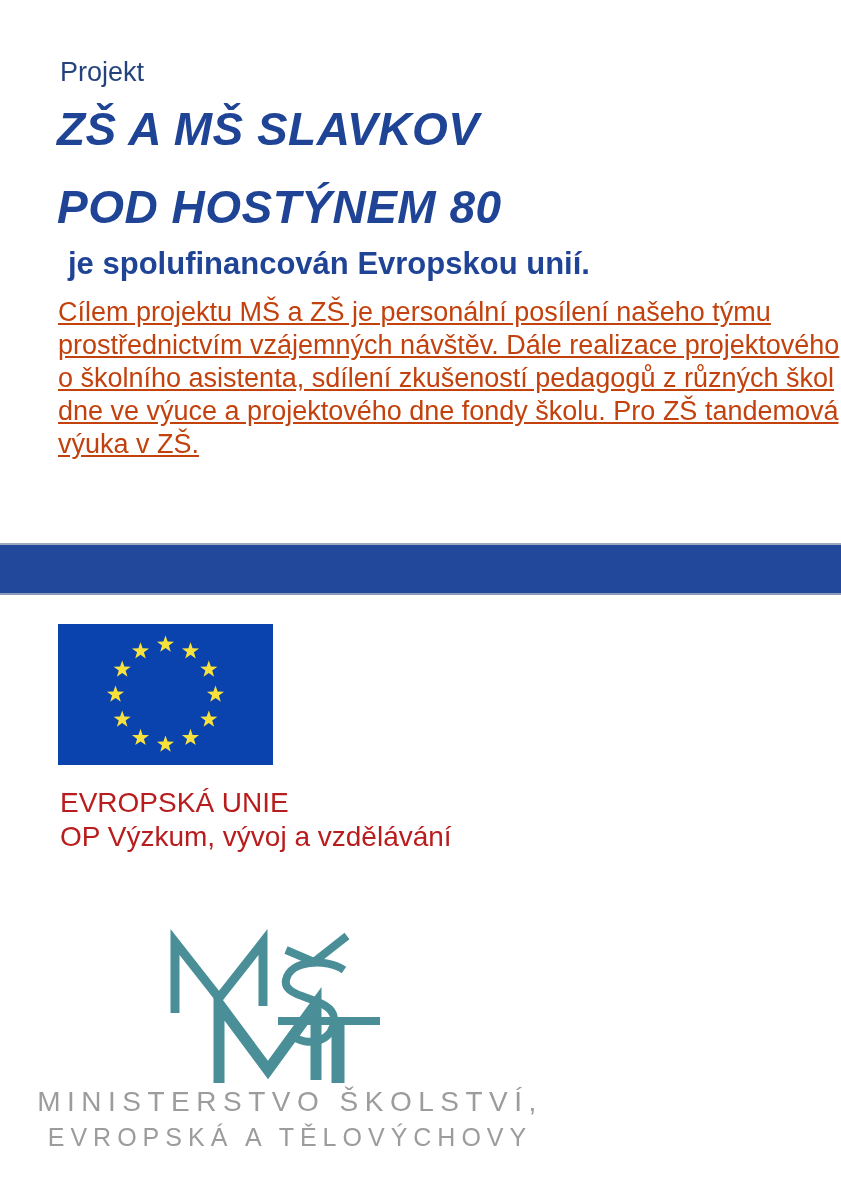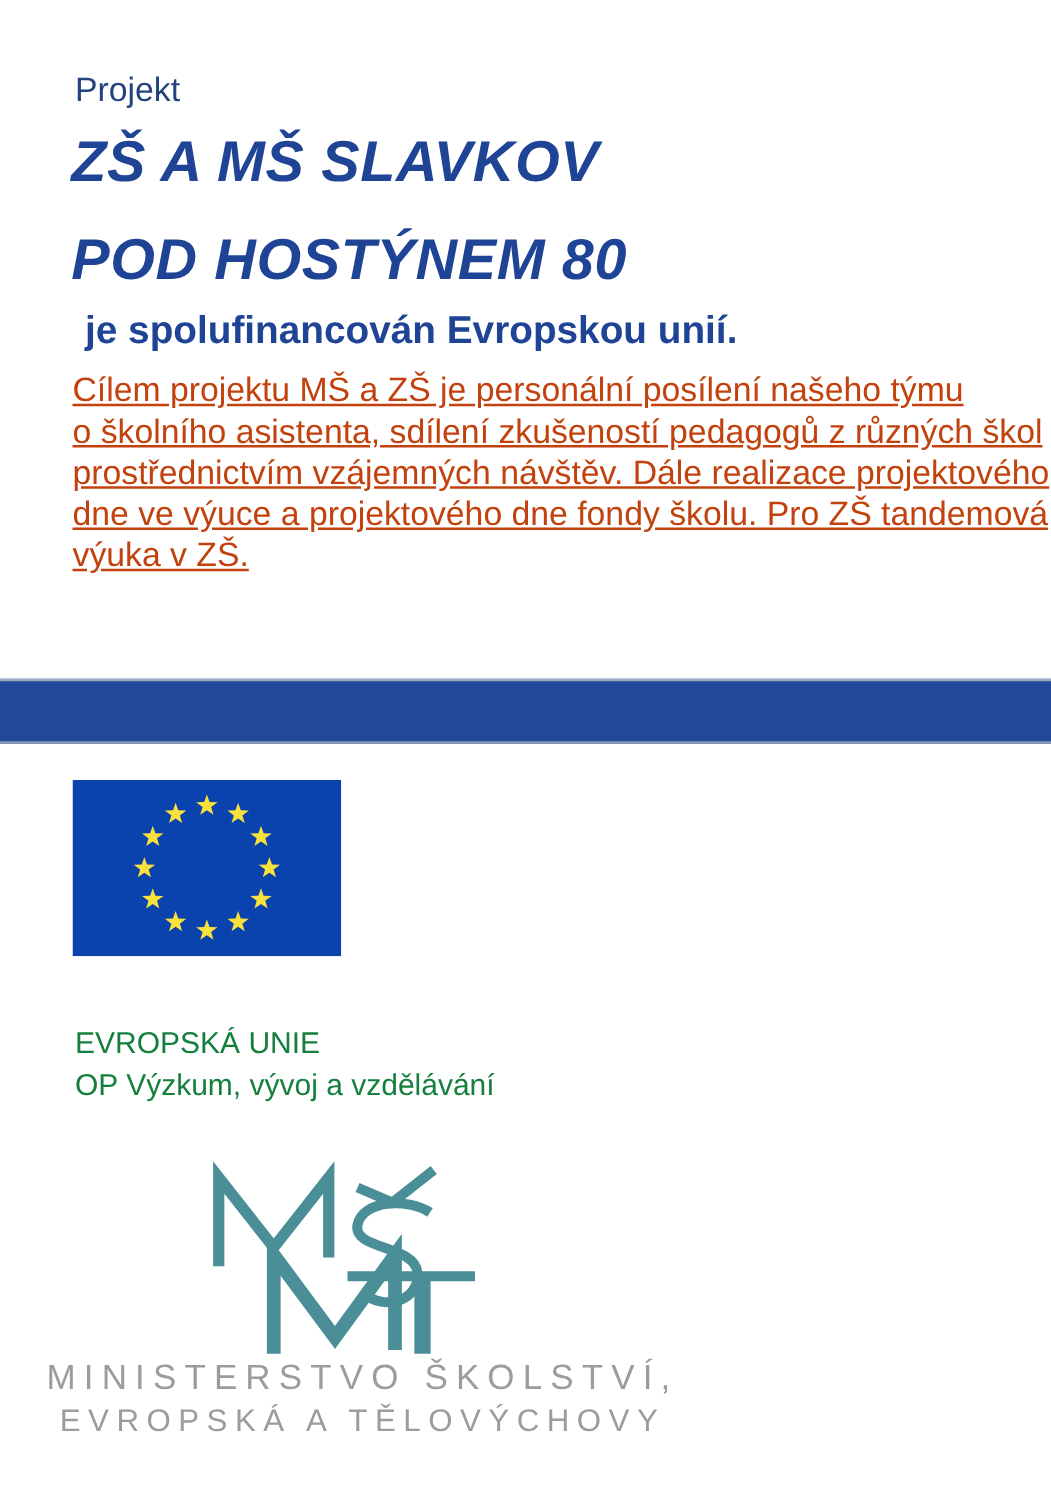--- a/index.html
+++ b/index.html
@@ -63,24 +63,23 @@
   .eu-flag {
     position: absolute;
     left: 58px; top: 624px;
     width: 215px; height: 141px;
     display: block;
   }
 
   .eu-lines {
     position: absolute;
     left: 60px; top: 786px;
-    font-size: 24px;
-    color: #15803d;
+    font-size: 28px;
+    color: #b91c1c;
     line-height: 33.5px;
-    margin-top: 32px;
   }
   .eu-lines div { white-space: nowrap; }
 
   .msmt-logo {
     position: absolute;
     left: 168px; top: 928px;
     width: 215px; height: 160px;
     display: block;
   }
 
@@ -112,22 +111,22 @@
 
   <div class="title">
     <div>ZŠ A MŠ SLAVKOV</div>
     <div>POD HOSTÝNEM 80</div>
   </div>
 
   <div class="subtitle">je spolufinancován Evropskou unií.</div>
 
   <div class="body-text">
     <div>Cílem projektu MŠ a ZŠ je personální posílení našeho týmu</div>
+    <div>prostřednictvím vzájemných návštěv. Dále realizace projektového</div>
     <div>o školního asistenta, sdílení zkušeností pedagogů z různých škol</div>
-    <div>prostřednictvím vzájemných návštěv. Dále realizace projektového</div>
     <div>dne ve výuce a projektového dne fondy školu. Pro ZŠ tandemová</div>
     <div>výuka v ZŠ.</div>
   </div>
 
   <div class="divider-bar"></div>
 
   <svg class="eu-flag" viewBox="0 0 215 141" xmlns="http://www.w3.org/2000/svg" aria-hidden="false">
     <defs>
       <path id="star" d="M0,-9 L2.12,-2.91 L8.56,-2.78 L3.42,1.11 L5.29,7.28 L0,3.6 L-5.29,7.28 L-3.42,1.11 L-8.56,-2.78 L-2.12,-2.91 Z" fill="#F9E13C"></path>
     </defs>

